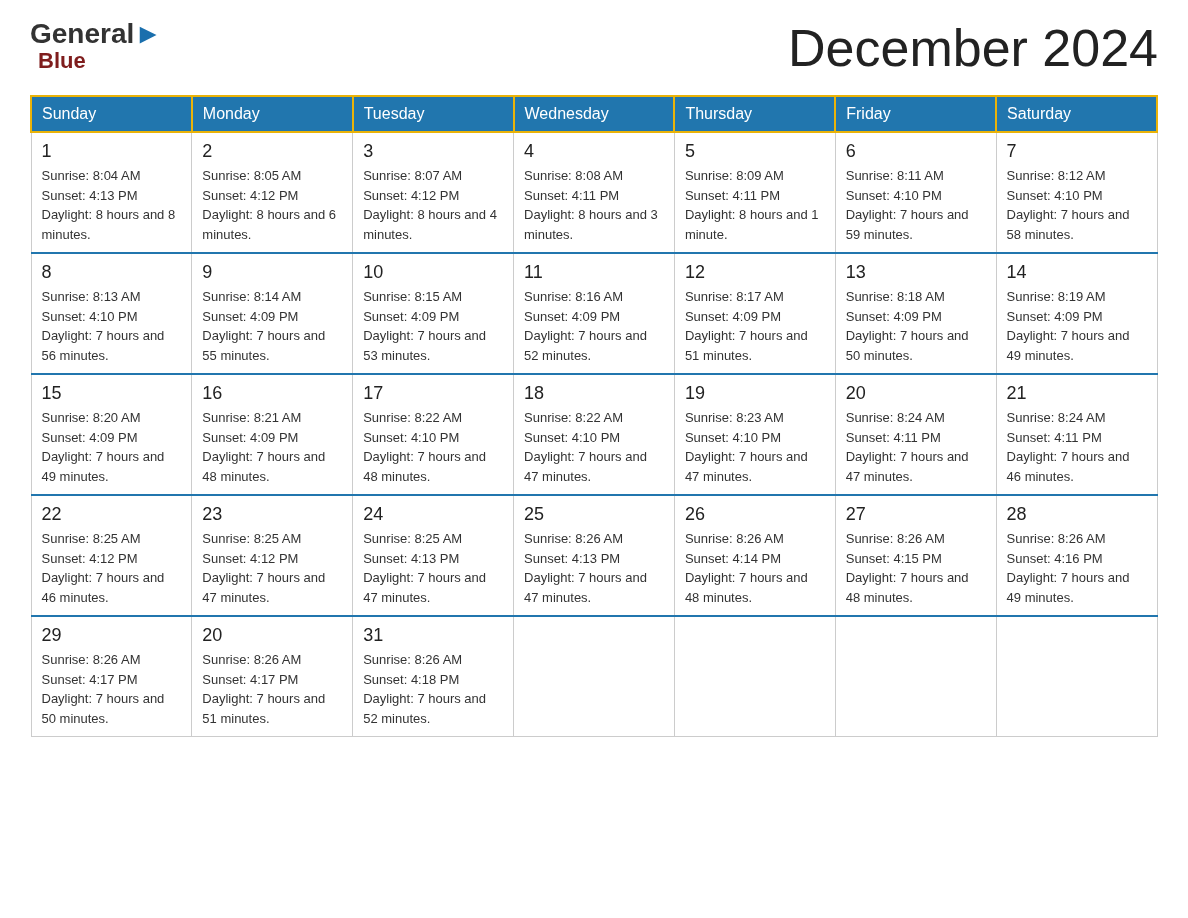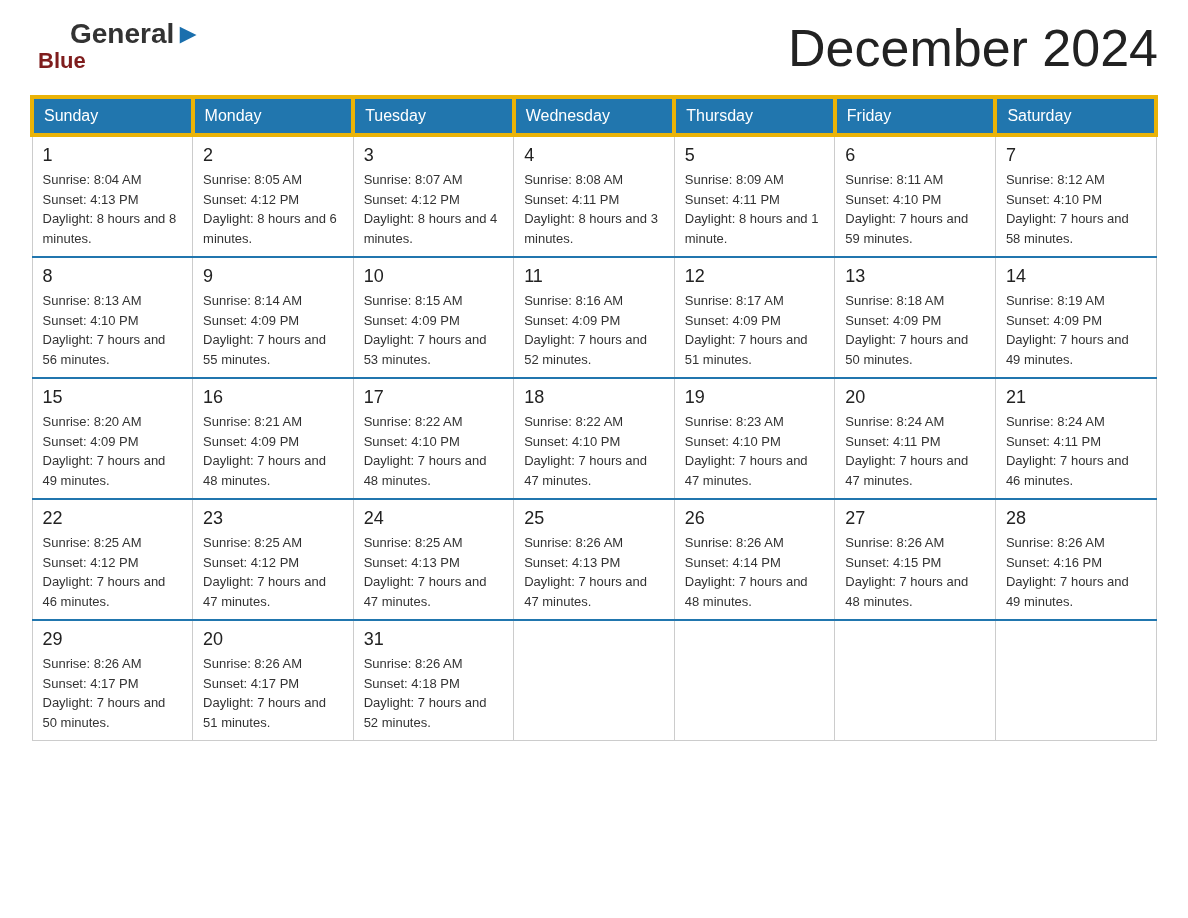--- a/index.html
+++ b/index.html
@@ -19,21 +19,20 @@
     .logo {
       display: flex;
       flex-direction: column;
       align-items: flex-start;
     }
     .logo-general {
       font-size: 28px;
       font-weight: bold;
       color: #333;
       line-height: 1;
-      margin-left: 40px;
     }
     .logo-general span {
       color: #1a6fad;
     }
     .logo-blue {
       font-size: 22px;
       font-weight: bold;
       color: #7f1d1d;
       margin-left: 4px;
     }
@@ -56,21 +55,21 @@
       border-collapse: collapse;
       border: 1px solid #aaa;
     }
     thead th {
       background-color: #2176ae;
       color: #fff;
       font-size: 16px;
       font-weight: normal;
       padding: 8px 10px;
       text-align: left;
-      border: 4px solid #eab308;
+      border: 2px solid #eab308;
     }
     tbody td {
       vertical-align: top;
       padding: 8px 10px;
       border: 1px solid #ccc;
       font-size: 13px;
       color: #333;
       min-height: 90px;
       width: 14.28%;
     }

